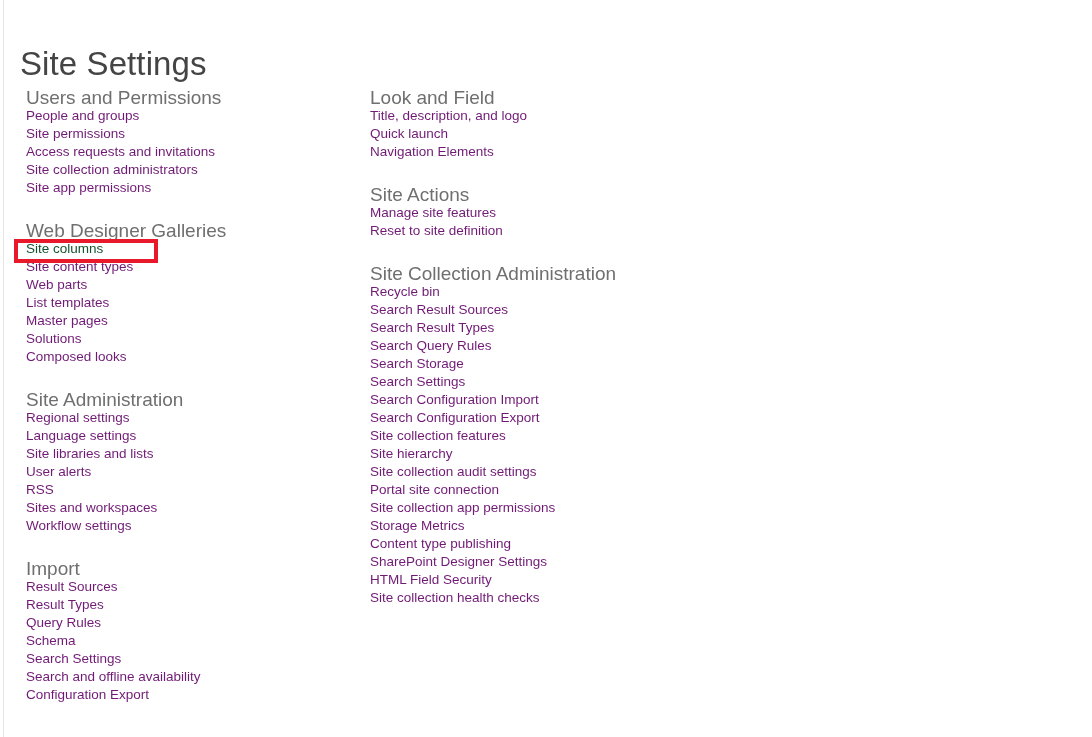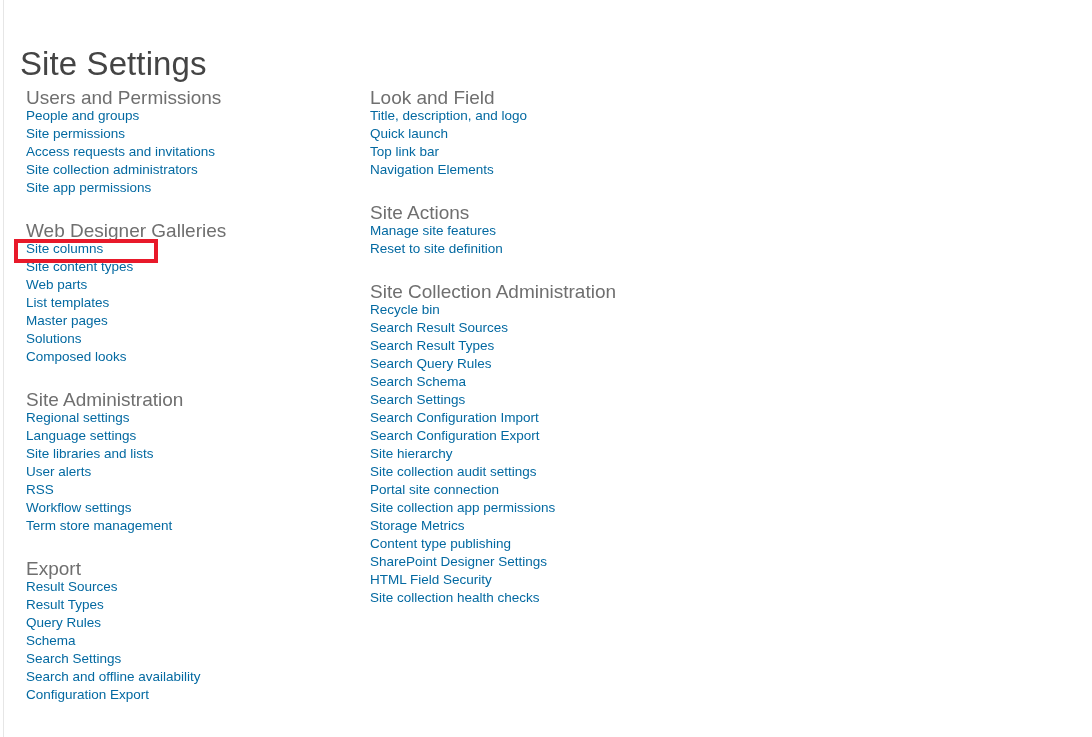--- a/index.html
+++ b/index.html
@@ -66,27 +66,27 @@
   }
   .group-links {
     list-style: none;
     margin: 0;
     padding: 0;
   }
   .group-links li { margin: 0; padding: 0; }
   .link {
     display: inline-block;
     font-size: 13.5px;
-    color: #0369a1;
+    color: #701a75;
     line-height: 17px;
     text-decoration: none;
     white-space: nowrap;
     cursor: pointer;
   }
-  .link.visited { color: #0369a1; }
+  .link.visited { color: #14532d; }
 
   
   .highlight-box {
     position: absolute;
     left: 14px;
     top: 238px;
     width: 136px;
     height: 16px;
     border: 4px solid #e8192a;
     box-sizing: content-box;
@@ -127,65 +127,65 @@
           </ul>
         </div>
         <div class="group">
           <div class="group-heading">Site Administration</div>
           <ul class="group-links">
             <li><a class="link">Regional settings</a></li>
             <li><a class="link">Language settings</a></li>
             <li><a class="link">Site libraries and lists</a></li>
             <li><a class="link">User alerts</a></li>
             <li><a class="link">RSS</a></li>
+            <li><a class="link">Sites and workspaces</a></li>
             <li><a class="link">Workflow settings</a></li>
-            <li><a class="link">Term store management</a></li>
-          </ul>
-        </div>
-        <div class="group">
-          <div class="group-heading">Export</div>
+          </ul>
+        </div>
+        <div class="group">
+          <div class="group-heading">Import</div>
           <ul class="group-links">
             <li><a class="link">Result Sources</a></li>
             <li><a class="link">Result Types</a></li>
             <li><a class="link">Query Rules</a></li>
             <li><a class="link">Schema</a></li>
             <li><a class="link">Search Settings</a></li>
             <li><a class="link">Search and offline availability</a></li>
             <li><a class="link">Configuration Export</a></li>
           </ul>
         </div>
       </div>
     <div class="col col-right" id="col-right">
         <div class="group">
           <div class="group-heading">Look and Field</div>
           <ul class="group-links">
             <li><a class="link">Title, description, and logo</a></li>
             <li><a class="link">Quick launch</a></li>
-            <li><a class="link">Top link bar</a></li>
             <li><a class="link">Navigation Elements</a></li>
           </ul>
         </div>
         <div class="group">
           <div class="group-heading">Site Actions</div>
           <ul class="group-links">
             <li><a class="link">Manage site features</a></li>
             <li><a class="link">Reset to site definition</a></li>
           </ul>
         </div>
         <div class="group">
           <div class="group-heading">Site Collection Administration</div>
           <ul class="group-links">
             <li><a class="link">Recycle bin</a></li>
             <li><a class="link">Search Result Sources</a></li>
             <li><a class="link">Search Result Types</a></li>
             <li><a class="link">Search Query Rules</a></li>
-            <li><a class="link">Search Schema</a></li>
+            <li><a class="link">Search Storage</a></li>
             <li><a class="link">Search Settings</a></li>
             <li><a class="link">Search Configuration Import</a></li>
             <li><a class="link">Search Configuration Export</a></li>
+            <li><a class="link">Site collection features</a></li>
             <li><a class="link">Site hierarchy</a></li>
             <li><a class="link">Site collection audit settings</a></li>
             <li><a class="link">Portal site connection</a></li>
             <li><a class="link">Site collection app permissions</a></li>
             <li><a class="link">Storage Metrics</a></li>
             <li><a class="link">Content type publishing</a></li>
             <li><a class="link">SharePoint Designer Settings</a></li>
             <li><a class="link">HTML Field Security</a></li>
             <li><a class="link">Site collection health checks</a></li>
           </ul>

